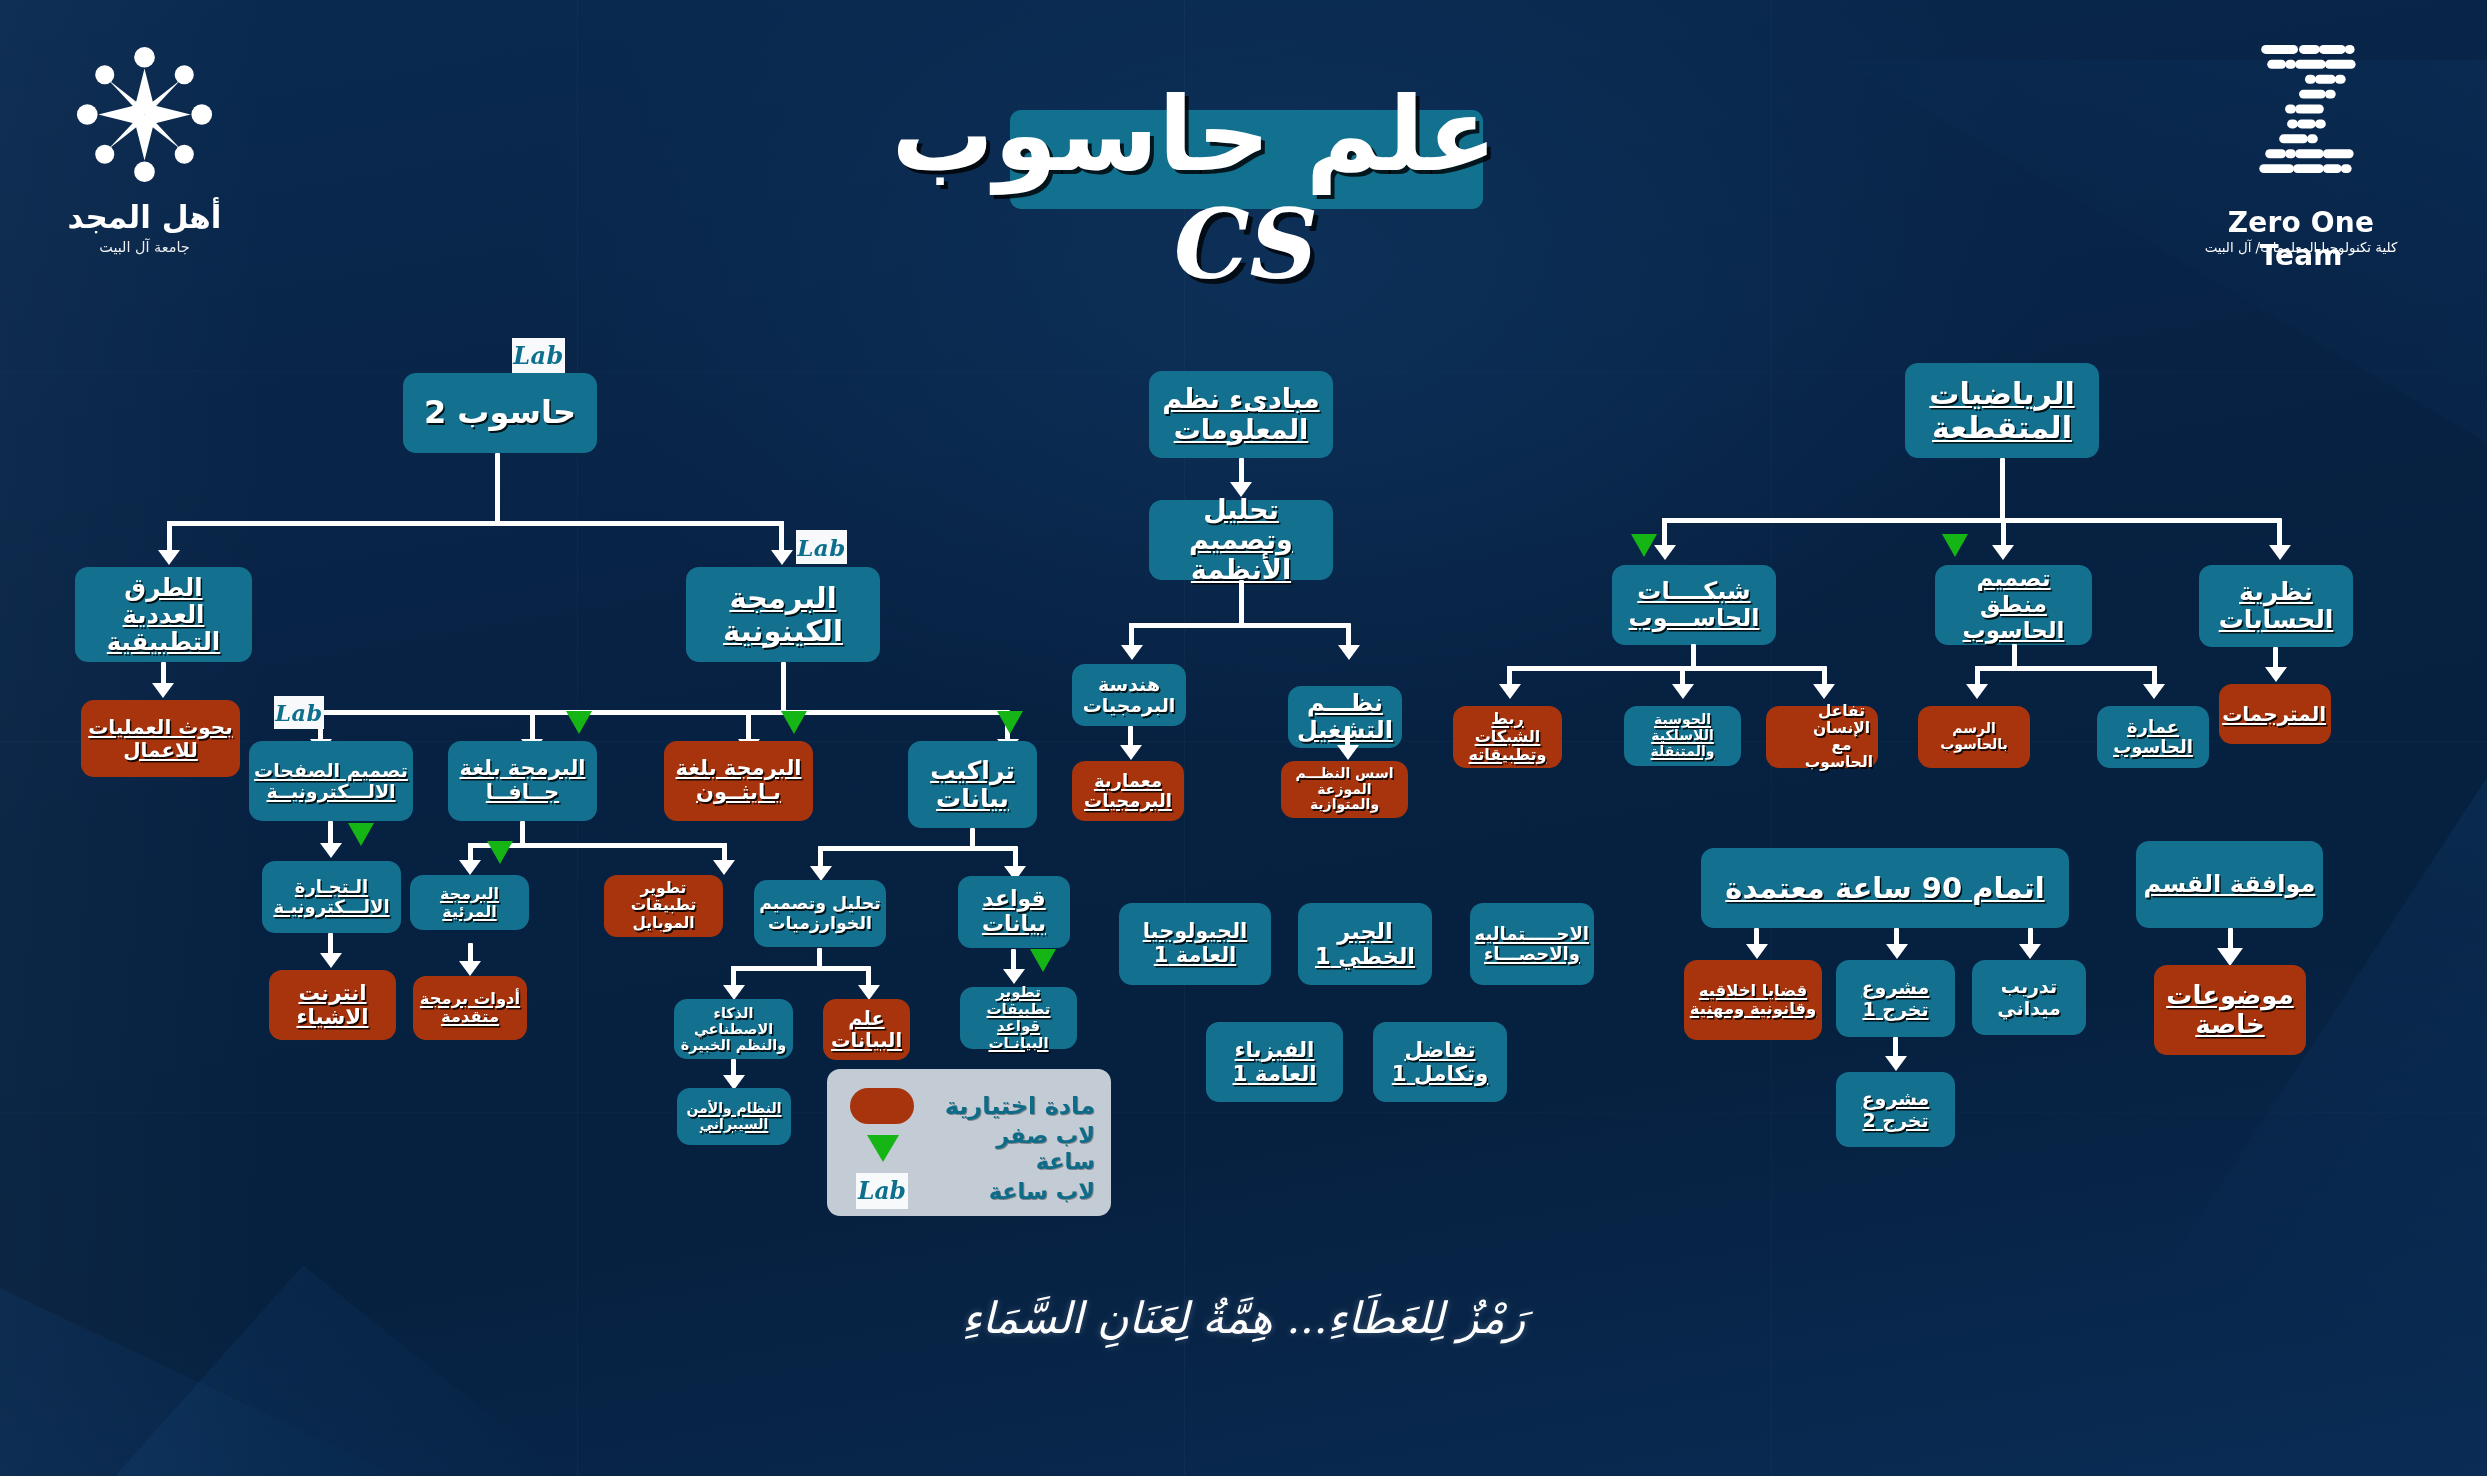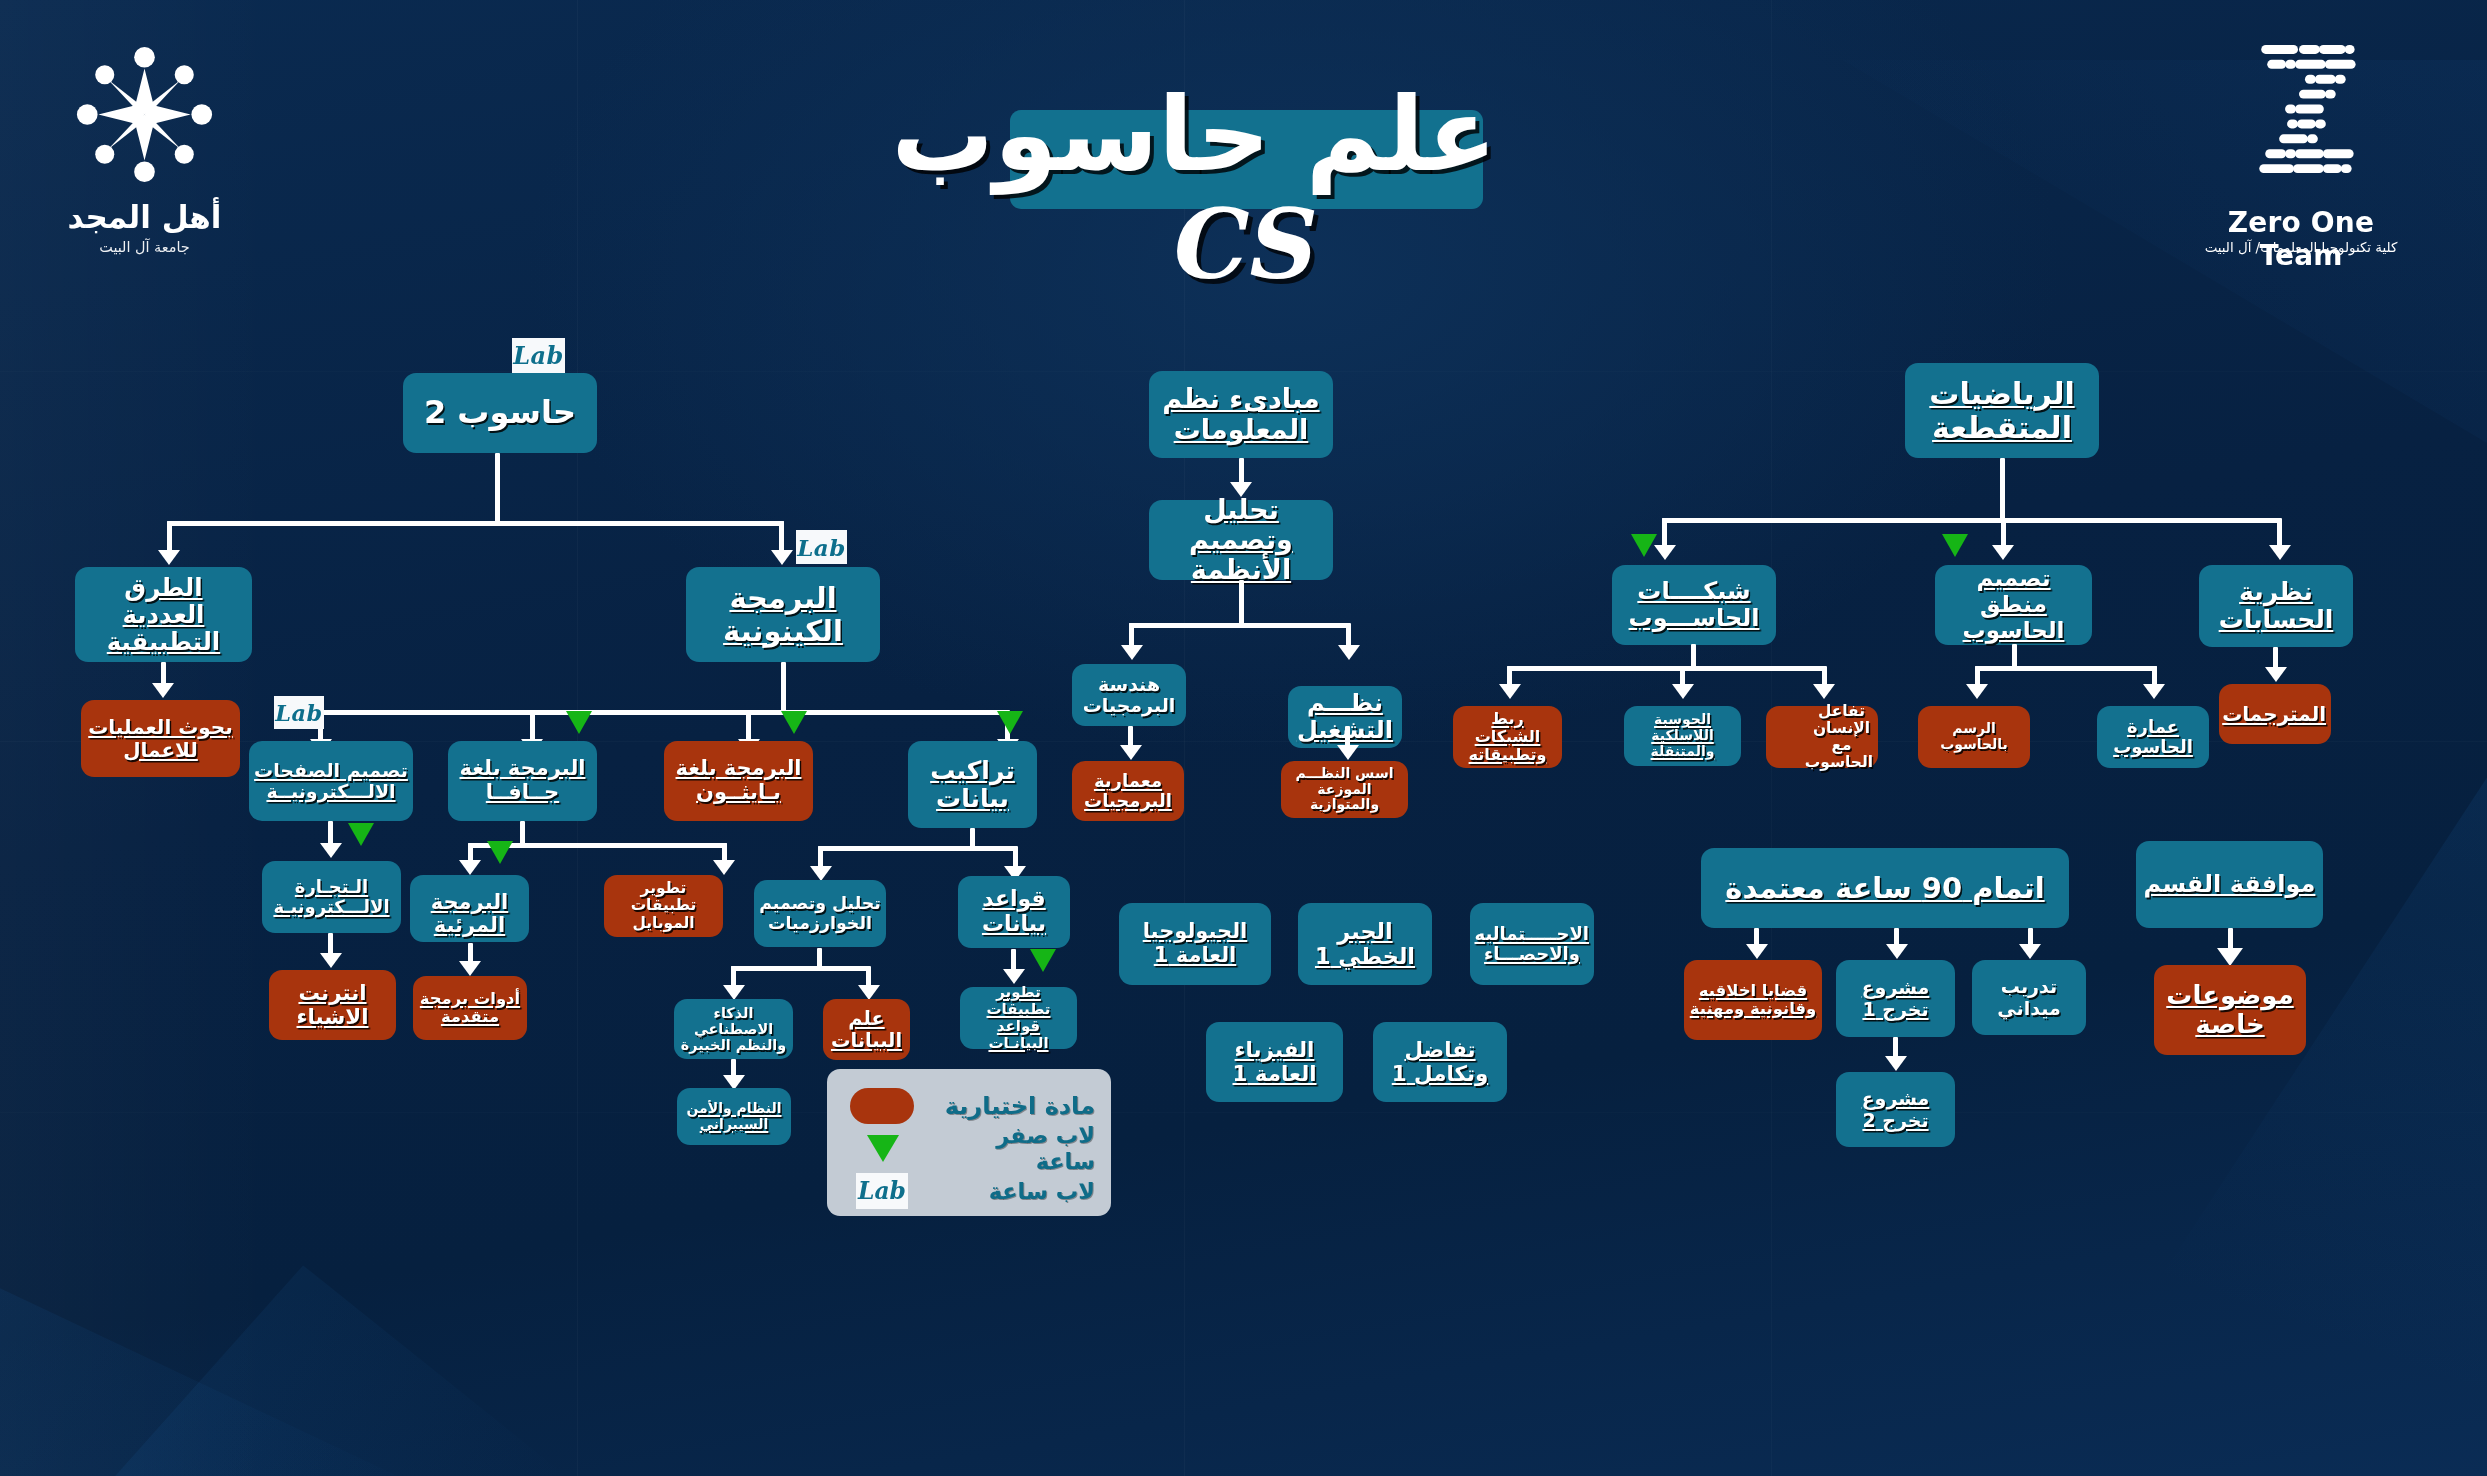--- a/index.html
+++ b/index.html
@@ -226,21 +226,21 @@
     <span class="u">انترنت الاشياء</span>
   </div>
 
   <div class="ln v" style="left:520px;top:821px;height:26px;"></div>
   <div class="ln h" style="left:468px;top:843px;width:259px;"></div>
   <div class="ln v" style="left:468px;top:843px;height:20px;"></div>
   <div class="arrow" style="left:459px;top:860px;"></div>
   <div class="ln v" style="left:722px;top:843px;height:20px;"></div>
   <div class="arrow" style="left:713px;top:860px;"></div>
   <div class="greentri" style="left:487px;top:841px;"></div>
-  <div class="node teal" style="left:410px;top:875px;width:119px;height:67px;font-size:21px;align-items:flex-end;">
+  <div class="node teal" style="left:410px;top:875px;width:119px;height:55px;font-size:16px;">
     <span class="u">البرمجة المرئية</span>
   </div>
   <div class="ln v" style="left:468px;top:943px;height:22.4px;"></div>
   <div class="arrow" style="left:459px;top:961px;"></div>
   <div class="node rust" style="left:413px;top:976px;width:114px;height:64px;font-size:16.4px;">
     <span class="u">أدوات برمجة متقدمة</span>
   </div>
   <div class="node rust" style="left:604px;top:875px;width:119px;height:62px;font-size:15.4px;">
     <span>تطوير تطبيقات الموبايل</span>
   </div>
@@ -444,15 +444,16 @@
     <div style="margin-right:32px;">
         <div class="legTri"></div>
       </div>
   </div>
 
   <div class="legRow" style="left:846px;top:1173px;width:249px;height:36px;">
     <div class="legLbl" style="width:164px;font-size:22.4px;">لاب ساعة</div>
     <div class="legLab" style="width:52px;height:36px;font-size:23.4px;margin-right:23px;">Lab</div>
   </div>
 
+  <div id="tagline">رَمْزٌ لِلعَطَاءِ... هِمَّةٌ لِعَنَانِ السَّمَاءِ</div>
 
 </div>
 
 
 </body></html>

